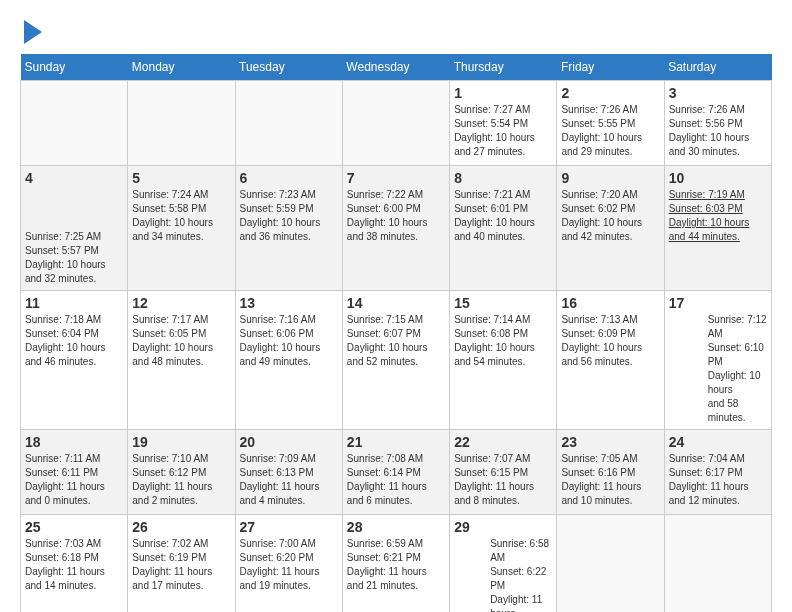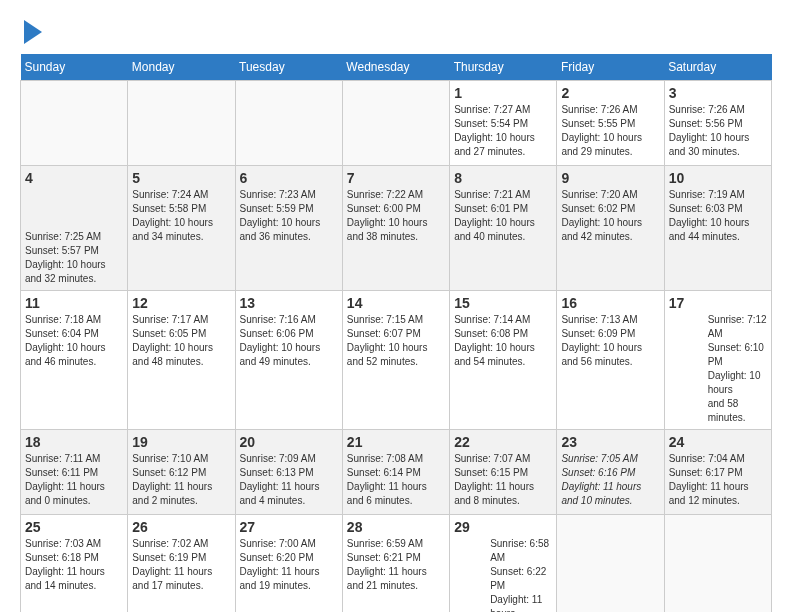--- a/index.html
+++ b/index.html
@@ -190,21 +190,21 @@
         </td>
         <td>
           <span class="day-num">9</span>
           <div class="day-info" style="white-space: pre-line;">Sunrise: 7:20 AM
 Sunset: 6:02 PM
 Daylight: 10 hours
 and 42 minutes.</div>
         </td>
         <td>
           <span class="day-num">10</span>
-          <div class="day-info" style="white-space: pre-line;">Sunrise: 7:19 AM
+          <div class="day-info" style="white-space: pre-line; text-decoration: underline;">Sunrise: 7:19 AM
 Sunset: 6:03 PM
 Daylight: 10 hours
 and 44 minutes.</div>
         </td>
       </tr>
       <tr>
         <td>
           <span class="day-num">11</span>
           <div class="day-info" style="white-space: pre-line;">Sunrise: 7:18 AM
 Sunset: 6:04 PM
@@ -285,21 +285,21 @@
         </td>
         <td>
           <span class="day-num">22</span>
           <div class="day-info" style="white-space: pre-line;">Sunrise: 7:07 AM
 Sunset: 6:15 PM
 Daylight: 11 hours
 and 8 minutes.</div>
         </td>
         <td>
           <span class="day-num">23</span>
-          <div class="day-info" style="white-space: pre-line; font-style: italic;">Sunrise: 7:05 AM
+          <div class="day-info" style="white-space: pre-line;">Sunrise: 7:05 AM
 Sunset: 6:16 PM
 Daylight: 11 hours
 and 10 minutes.</div>
         </td>
         <td>
           <span class="day-num">24</span>
           <div class="day-info" style="white-space: pre-line;">Sunrise: 7:04 AM
 Sunset: 6:17 PM
 Daylight: 11 hours
 and 12 minutes.</div>

